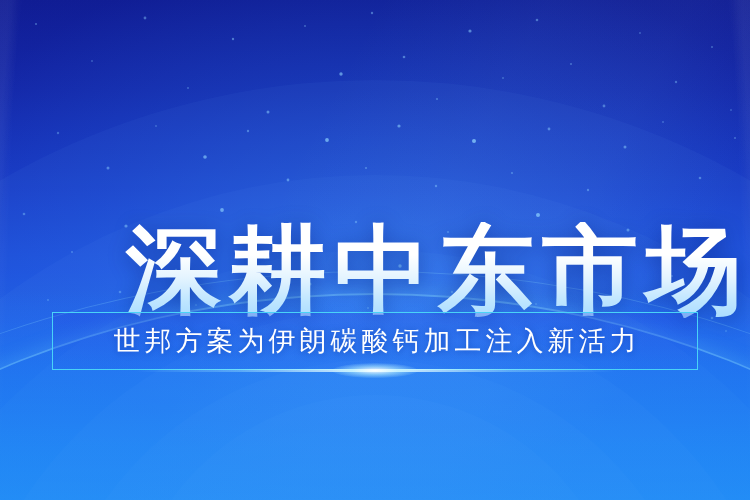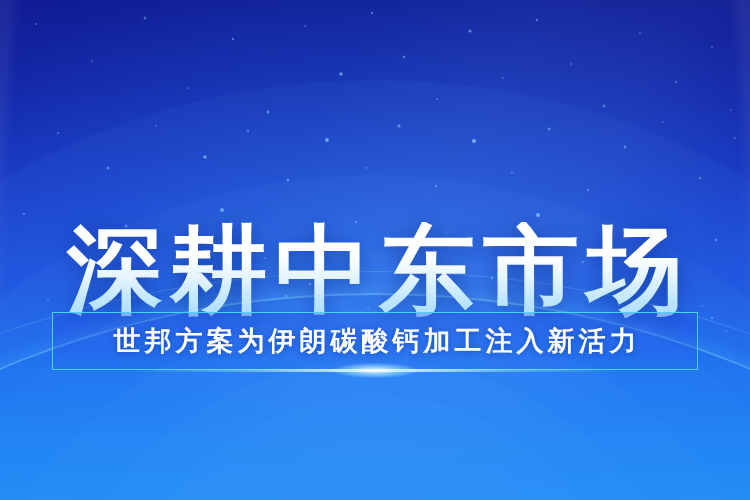--- a/index.html
+++ b/index.html
@@ -145,21 +145,21 @@
     display: flex;
     flex-direction: column;
     align-items: center;
   }
 
   .main-title {
     position: absolute;
     top: 158px;
     left: 0;
     width: 100%;
-    text-align: center;
+    text-align: right;
     font-size: 96px;
     line-height: 1;
     font-weight: 700;
     letter-spacing: 8px;
     text-indent: 8px;
     background: linear-gradient(180deg,
         #ffffff 0%,
         #ffffff 34%,
         #e4f4ff 58%,
         #bfe6ff 82%,
@@ -184,21 +184,21 @@
     background: linear-gradient(180deg,
         rgba(35,70,225,0.30) 0%,
         rgba(30,95,235,0.22) 100%);
     display: flex;
     align-items: center;
     justify-content: center;
   }
   .subtitle-text {
     font-size: 27px;
     line-height: 1;
-    font-weight: 700;
+    font-weight: 400;
     color: #ffffff;
     letter-spacing: 4px;
     text-indent: 4px;
     white-space: nowrap;
     text-shadow: 0 1px 6px rgba(10,50,160,0.55);
     user-select: none;
   }
 
   
   .flare {

